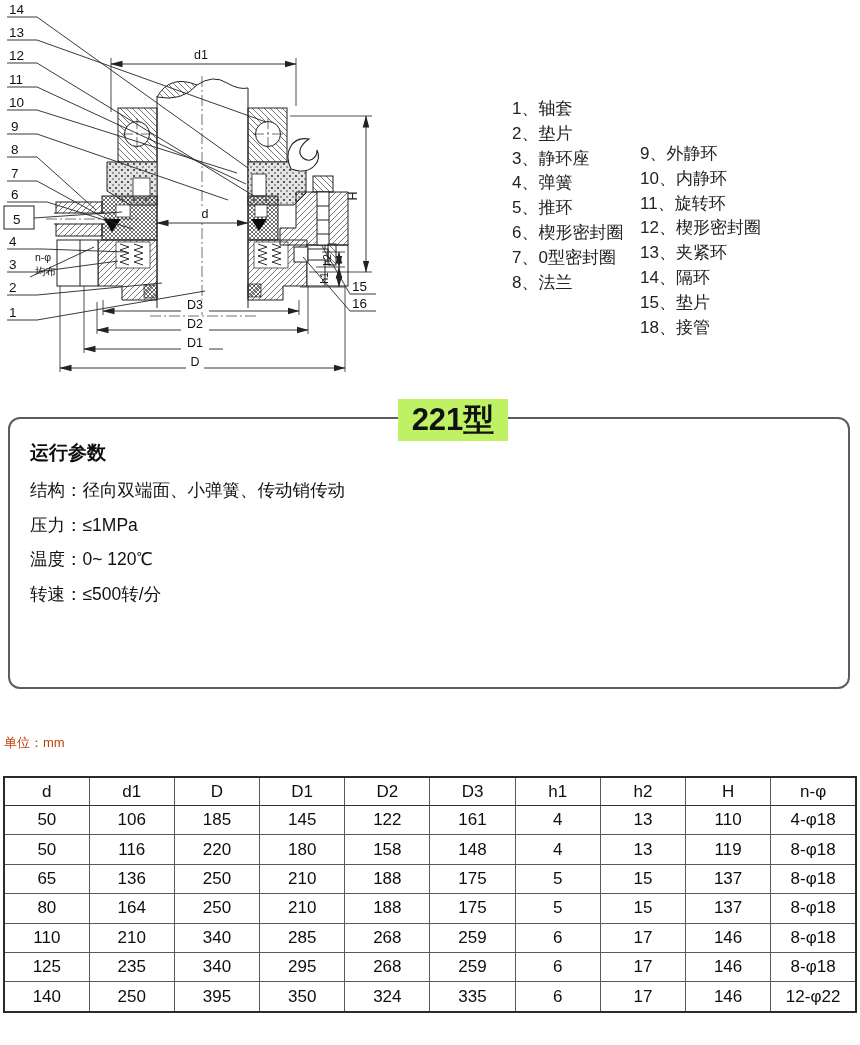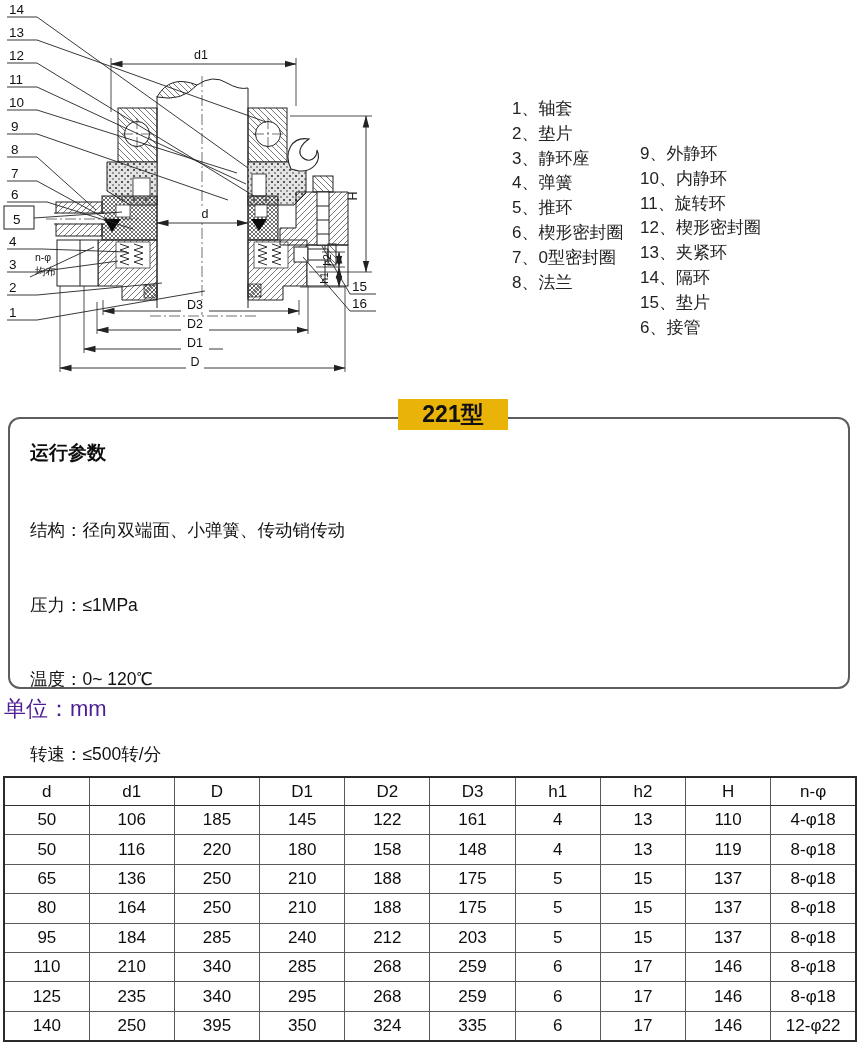--- a/index.html
+++ b/index.html
@@ -7,28 +7,28 @@
         font-family:"Liberation Sans",sans-serif;color:#1a1a1a;}
   
   #diagram{position:absolute;left:0;top:0;}
   
   .parts-col{position:absolute;list-style:none;margin:0;padding:0;
              font-size:17px;line-height:24.8px;color:#222;}
   #parts-left{left:489px;top:97px;margin-left:23px;}
   #parts-right{left:640px;top:97px;margin-top:45px;}
   
   .model-title{position:absolute;left:398px;top:399px;width:110px;text-align:center;
-               font-size:23px;font-weight:bold;background:#eab308;z-index:3;color:#111;}
+               font-size:31px;font-weight:bold;background:#bef264;z-index:3;color:#111;}
   
   .param-box{position:absolute;left:8px;top:417px;width:842px;height:272px;
              border:2px solid #5d5d5d;border-radius:12px;box-sizing:border-box;}
   .param-heading{position:absolute;left:20px;top:21px;font-size:19px;font-weight:bold;color:#0d0d0d;}
   #param-lines{position:absolute;left:20px;top:54px;font-size:17.5px;color:#111;}
-  #param-lines .pline{height:34.6px;line-height:34.6px;margin-top:40px;}
-  .unit-note{position:absolute;left:4px;top:694px;font-size:22px;color:#4c1d95;}
+  #param-lines .pline{height:34.6px;line-height:34.6px;}
+  .unit-note{position:absolute;left:4px;top:734px;font-size:13px;color:#c2410c;}
   
   #dim-table{position:absolute;left:3px;top:776px;width:854px;border-collapse:collapse;
              table-layout:fixed;font-size:17px;color:#0e0e0e;border:2px solid #2a2a2a;}
   #dim-table th,#dim-table td{border:1px solid #5a5a5a;height:28.4px;text-align:center;
              font-weight:normal;padding:0;}
   #dim-table thead th{border-bottom:1.7px solid #333;height:27px;}
   
   .s{stroke:#222;stroke-width:1;fill:none;}
   .ext{stroke:#222;stroke-width:0.8;fill:none;}
   .dim{stroke:#222;stroke-width:0.9;fill:none;}
@@ -287,21 +287,21 @@
       <li>8、法兰</li>
     </ul>
   <ul id="parts-right" class="parts-col">
       <li>9、外静环</li>
       <li>10、内静环</li>
       <li>11、旋转环</li>
       <li>12、楔形密封圈</li>
       <li>13、夹紧环</li>
       <li>14、隔环</li>
       <li>15、垫片</li>
-      <li>6、接管</li>
+      <li>18、接管</li>
     </ul>
 
   <div class="model-title">221型</div>
 
   <div class="param-box">
     <div class="param-heading">运行参数</div>
     <div id="param-lines">
         <div class="pline">结构：径向双端面、小弹簧、传动销传动</div>
         <div class="pline">压力：≤1MPa</div>
         <div class="pline">温度：0~ 120℃</div>
@@ -369,32 +369,20 @@
           <td>250</td>
           <td>210</td>
           <td>188</td>
           <td>175</td>
           <td>5</td>
           <td>15</td>
           <td>137</td>
           <td>8-φ18</td>
         </tr>
         <tr>
-          <td>95</td>
-          <td>184</td>
-          <td>285</td>
-          <td>240</td>
-          <td>212</td>
-          <td>203</td>
-          <td>5</td>
-          <td>15</td>
-          <td>137</td>
-          <td>8-φ18</td>
-        </tr>
-        <tr>
           <td>110</td>
           <td>210</td>
           <td>340</td>
           <td>285</td>
           <td>268</td>
           <td>259</td>
           <td>6</td>
           <td>17</td>
           <td>146</td>
           <td>8-φ18</td>

